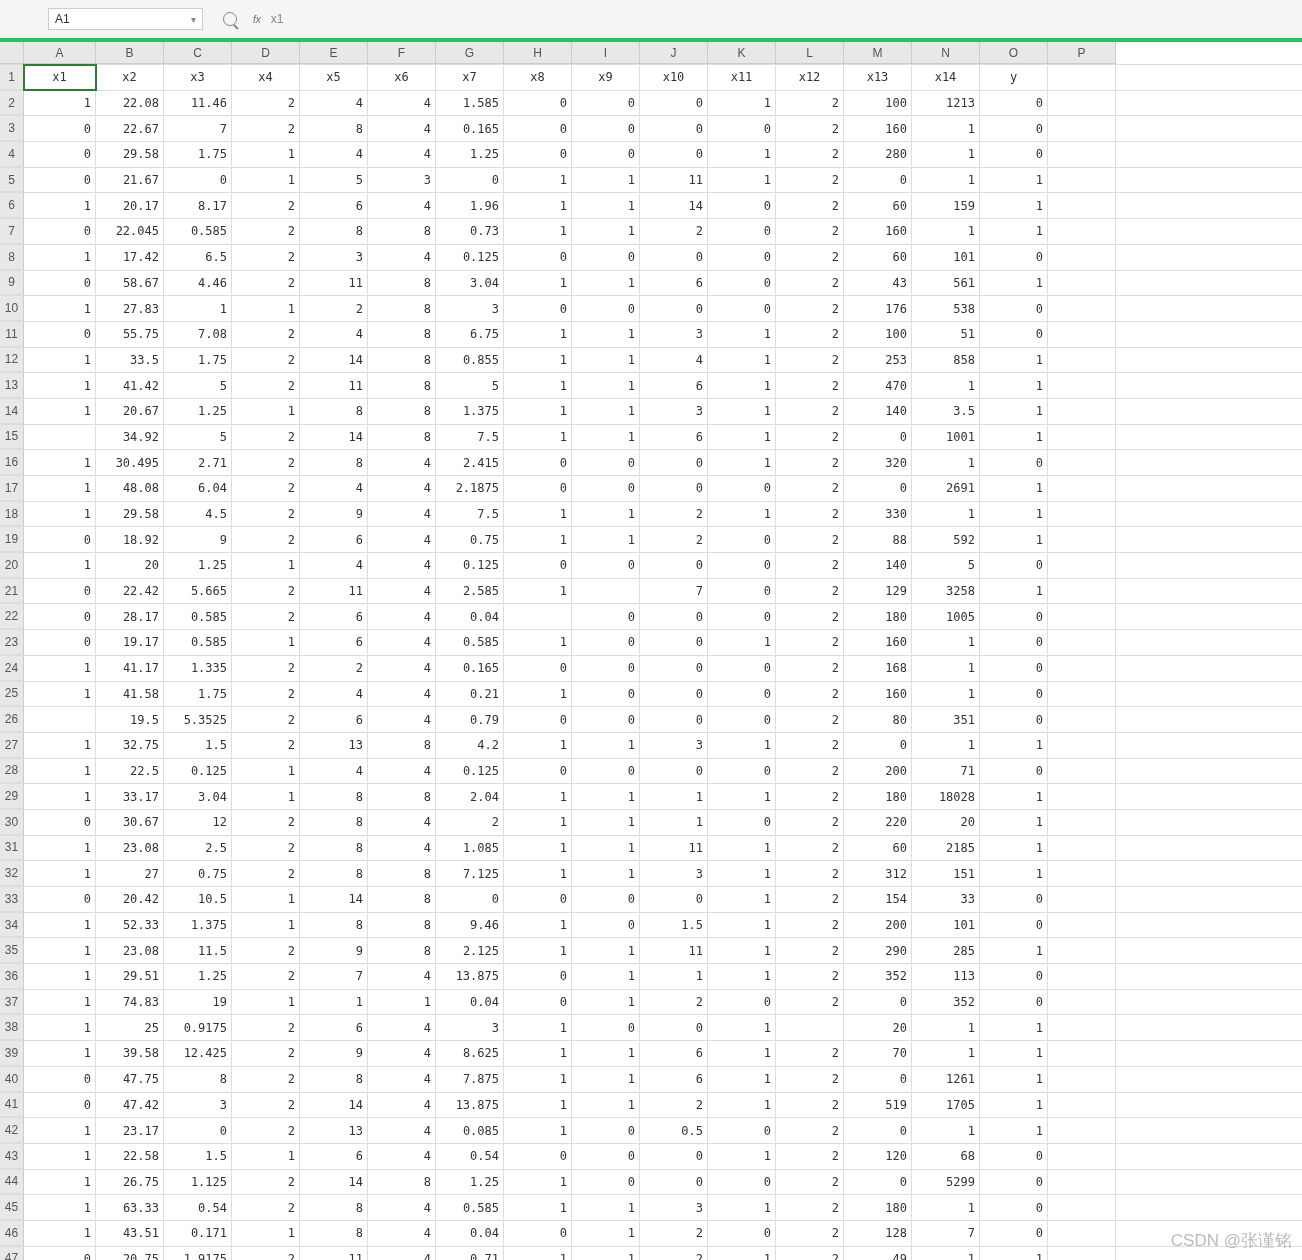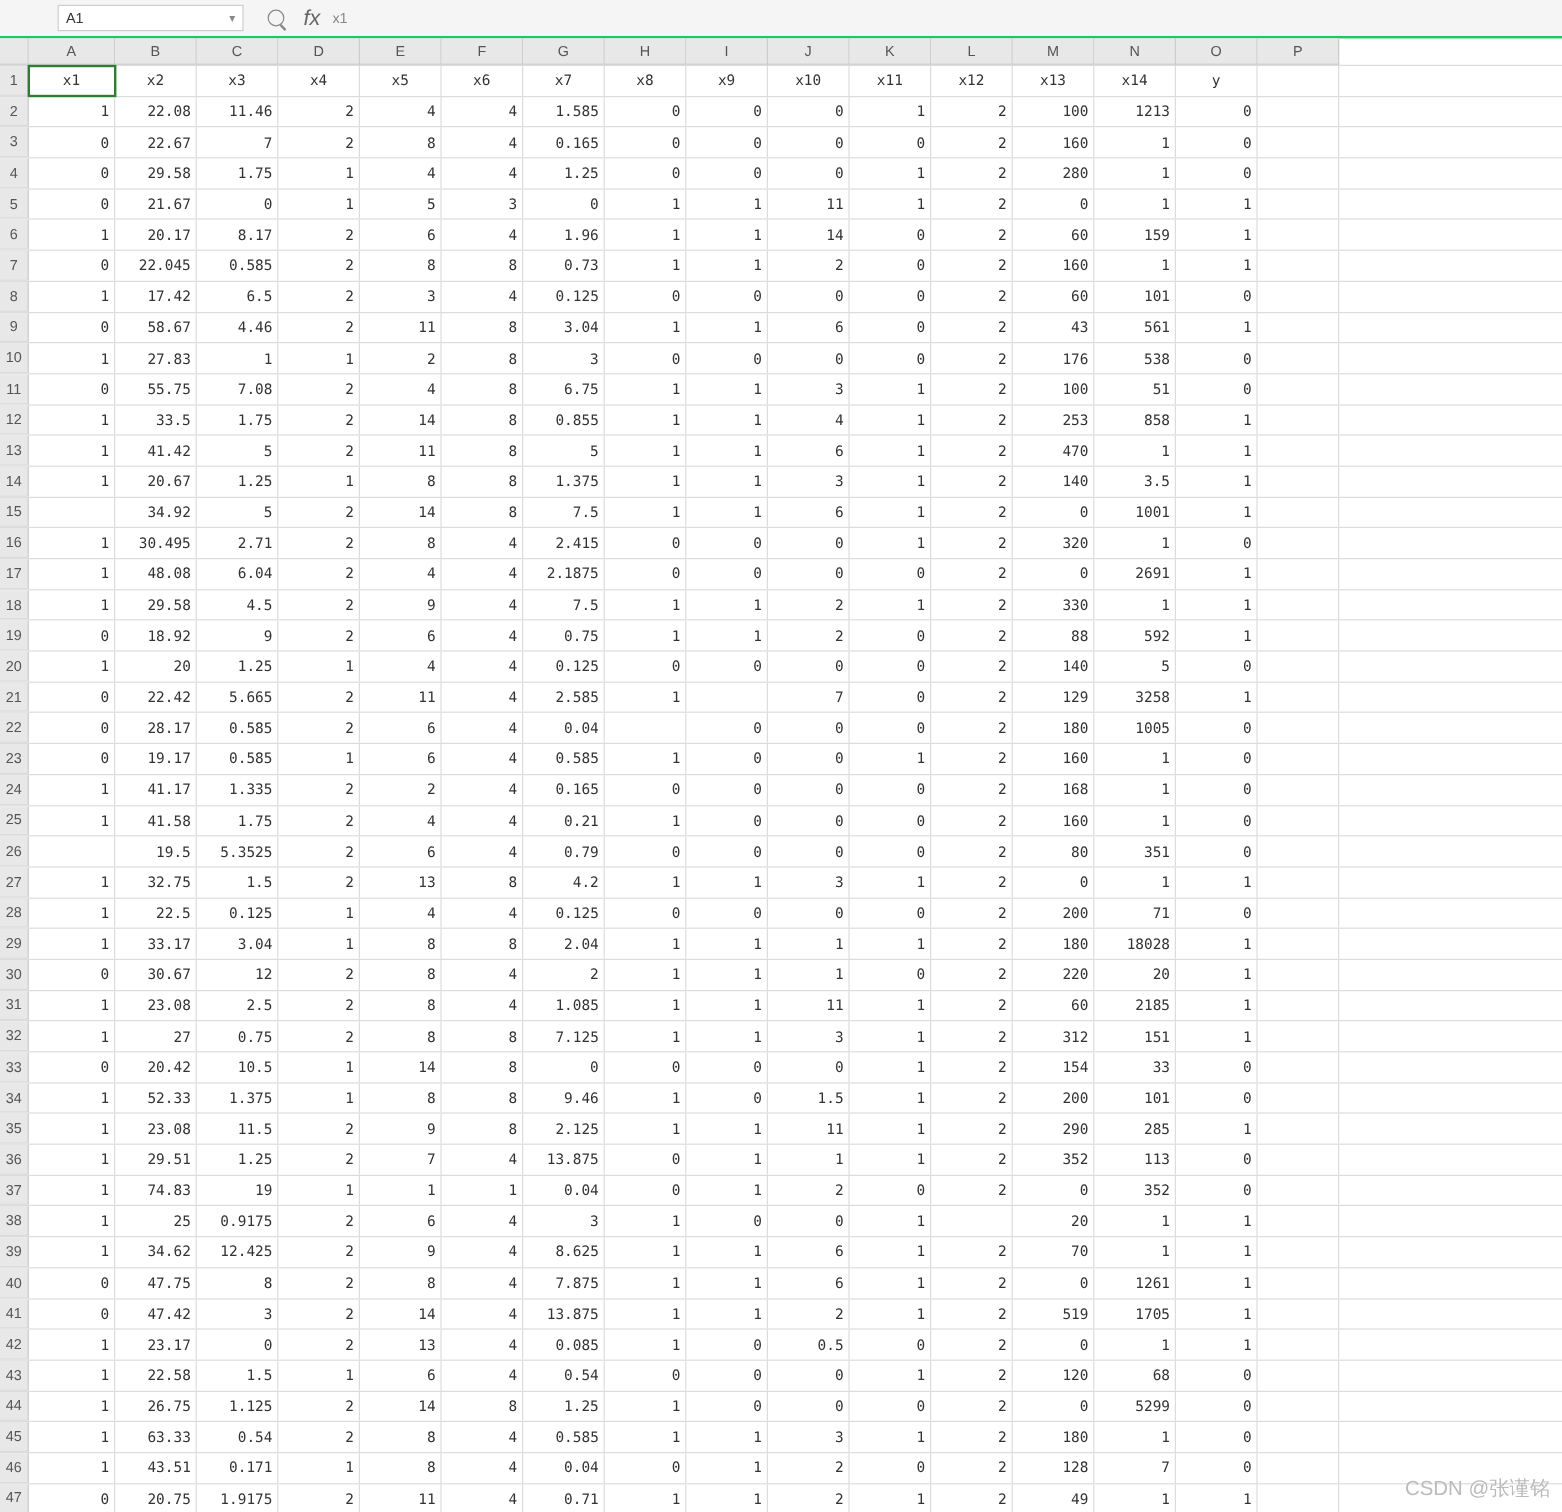--- a/index.html
+++ b/index.html
@@ -1,21 +1,21 @@
 <!DOCTYPE html>
 <html><head>
 <meta charset="utf-8">
 <style>
 *{margin:0;padding:0;box-sizing:border-box}
 body{font-family:"Microsoft YaHei",Arial,sans-serif;font-size:12px;background:#fff;color:#333;width:1302px;height:1260px;overflow:hidden;position:relative}
-.formula-bar{height:32px;display:flex;align-items:center;border-bottom:2px solid #22c55e;background:#f5f5f5}
+.formula-bar{height:42px;display:flex;align-items:center;border-bottom:4px solid #22c55e;background:#f5f5f5}
 .name-box{width:155px;height:22px;border:1px solid #ccc;background:#fff;margin-left:48px;padding:2px 6px;display:flex;align-items:center;justify-content:space-between}
 .name-box-dd{color:#888;font-size:10px}
 .fx-area{display:flex;align-items:center;margin-left:20px;gap:10px}
-.fx-btn{font-style:italic;color:#666;font-size:18px}
+.fx-btn{font-style:italic;color:#666;font-size:10px}
 .fx-val{color:#888;font-size:12px}
 .sheet{display:flex;flex-direction:column}
 .row{display:flex;border-bottom:1px solid #dcdcdc}
 .corner{width:24px;height:22px;background:#e8e8e8;border-right:1px solid #ccc;border-bottom:1px solid #ccc}
 .col-h{height:22px;background:#e8e8e8;border-right:1px solid #ccc;border-bottom:1px solid #ccc;display:flex;align-items:center;justify-content:center;color:#555;font-size:12px}
 .row-h{width:24px;height:24.7px;background:#e8e8e8;border-right:1px solid #ccc;border-bottom:1px solid #dcdcdc;display:flex;align-items:center;justify-content:center;color:#555;font-size:12px}
 .cell{height:24.7px;border-right:1px solid #dcdcdc;display:flex;align-items:center;padding:0 4px;font-size:12px;font-family:Consolas,monospace}
 .hdr{justify-content:center;font-weight:normal}
 .num{justify-content:flex-end}
 .selected{outline:2px solid #2e7d32;outline-offset:-1px;background:#fff;justify-content:center}
@@ -778,21 +778,21 @@
         <div class="cell cK num">1</div>
         <div class="cell cL num"></div>
         <div class="cell cM num">20</div>
         <div class="cell cN num">1</div>
         <div class="cell cO num">1</div>
         <div class="cell cP num"></div>
       </div>
       <div class="row">
         <div class="row-h">39</div>
         <div class="cell cA num">1</div>
-        <div class="cell cB num">34.62</div>
+        <div class="cell cB num">39.58</div>
         <div class="cell cC num">12.425</div>
         <div class="cell cD num">2</div>
         <div class="cell cE num">9</div>
         <div class="cell cF num">4</div>
         <div class="cell cG num">8.625</div>
         <div class="cell cH num">1</div>
         <div class="cell cI num">1</div>
         <div class="cell cJ num">6</div>
         <div class="cell cK num">1</div>
         <div class="cell cL num">2</div>

